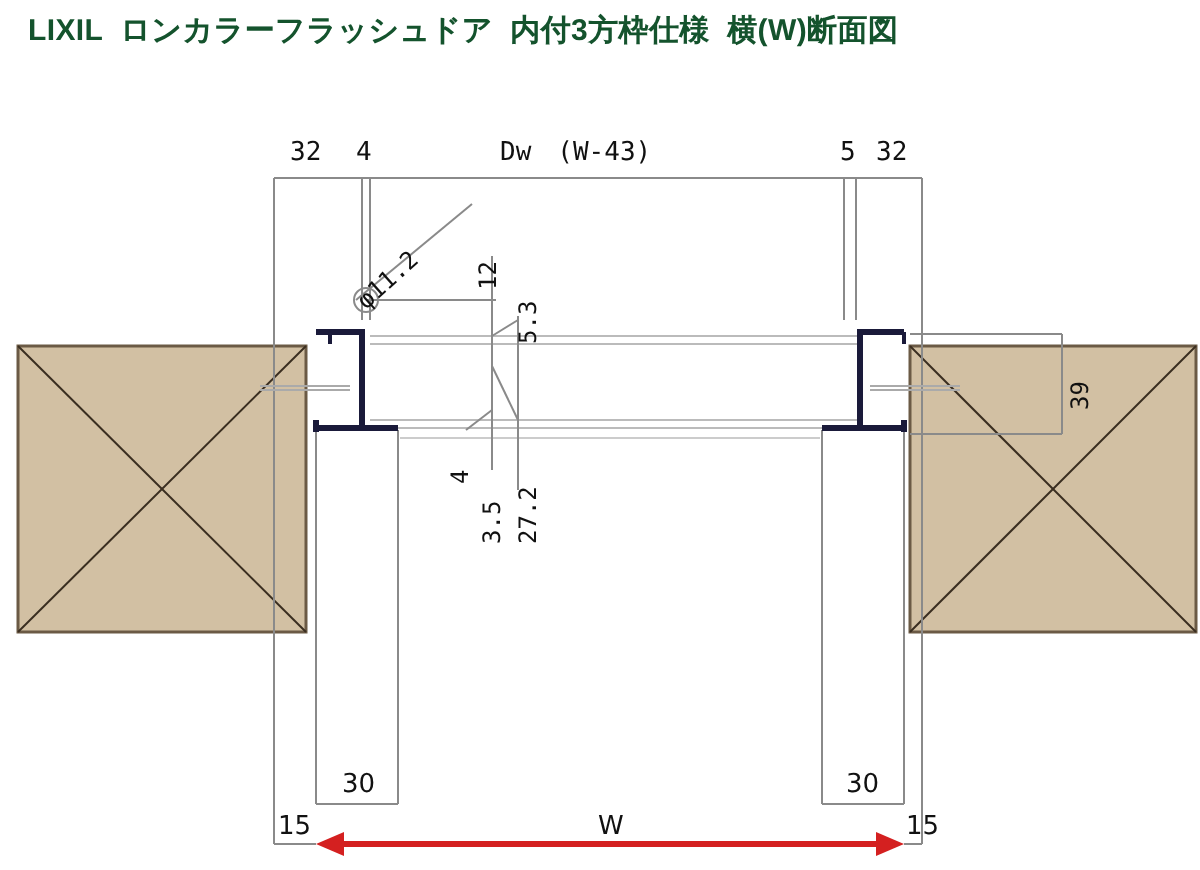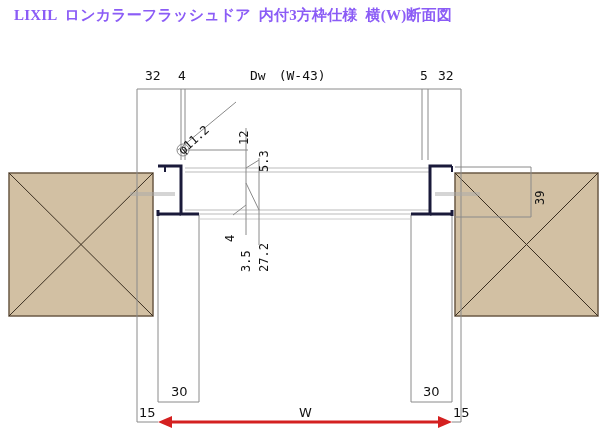--- a/index.html
+++ b/index.html
@@ -1,20 +1,20 @@
 <!DOCTYPE html>
 <html><head>
   <meta charset="utf-8">
   <style>
     html, body { margin: 0; padding: 0; background: #ffffff; }
     body { width: 600px; height: 435px; position: relative; overflow: hidden; font-family: "DejaVu Sans", sans-serif; }
     .title {
       position: absolute; left: 14px; top: 6px;
-      font-family: Liberation Serif, serif; font-size: 15px; font-weight: bold;
-      color: #8b5cf6; letter-spacing: 0.2px; white-space: pre;
+      font-family: Liberation Sans, sans-serif; font-size: 15px; font-weight: bold;
+      color: #14532d; letter-spacing: 0.2px; white-space: pre;
     }
     svg.drawing { position: absolute; left: 0; top: 0; }
     .dim { font-family: "DejaVu Sans Mono", monospace; font-size: 13px; fill: #111; }
     .dim-sm { font-family: "DejaVu Sans Mono", monospace; font-size: 12px; fill: #111; }
     .dim-sans { font-family: "DejaVu Sans", sans-serif; font-size: 13px; fill: #111; }
   </style>
 </head>
 <body>
 
 <div class="title">LIXIL  ロンカラーフラッシュドア  内付3方枠仕様  横(W)断面図</div>

